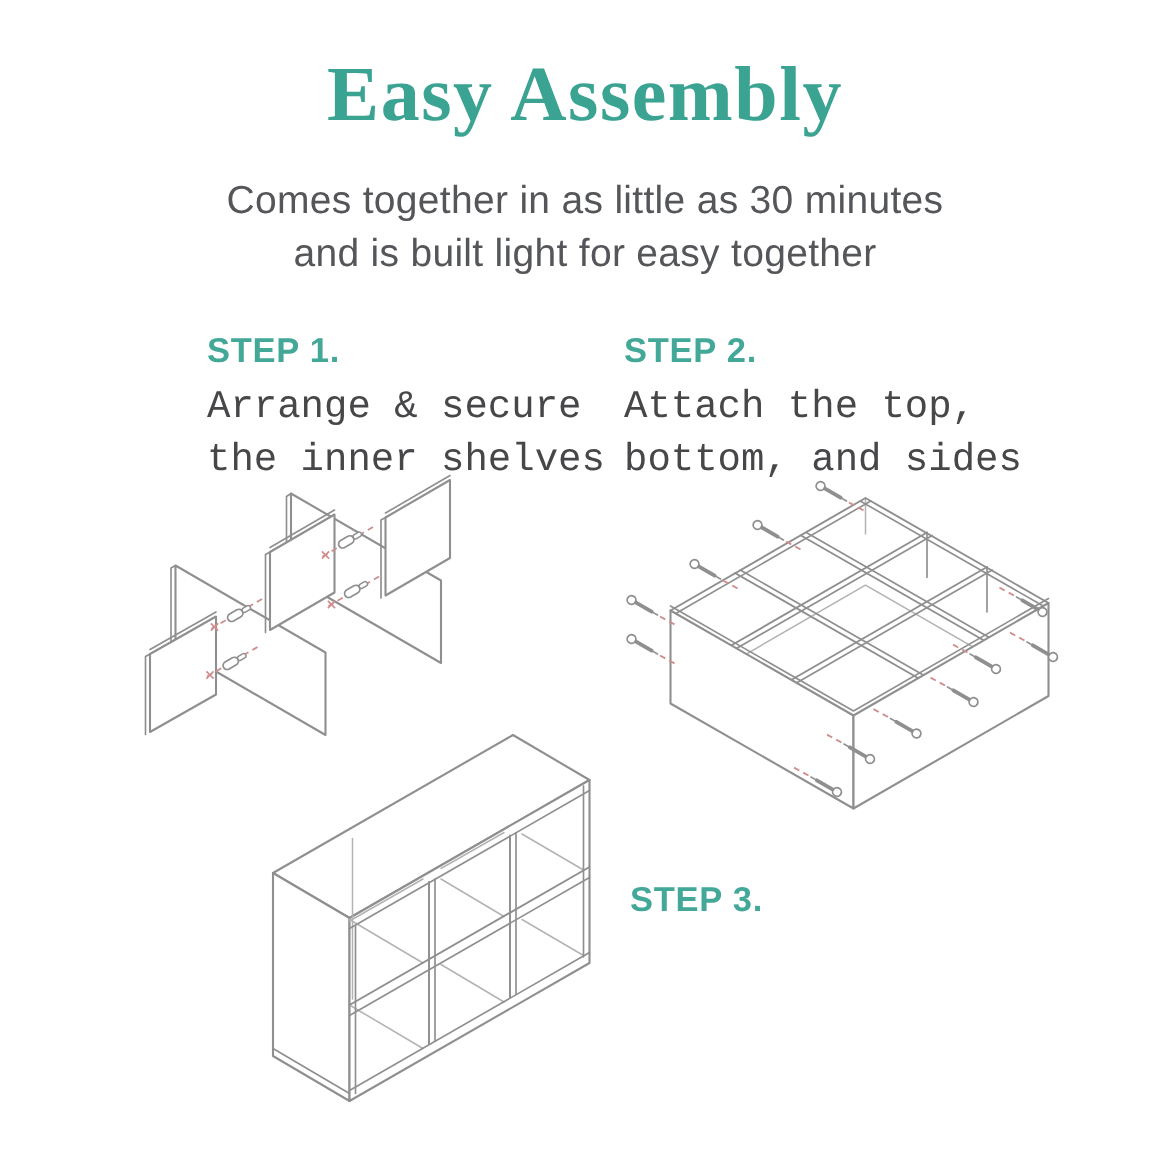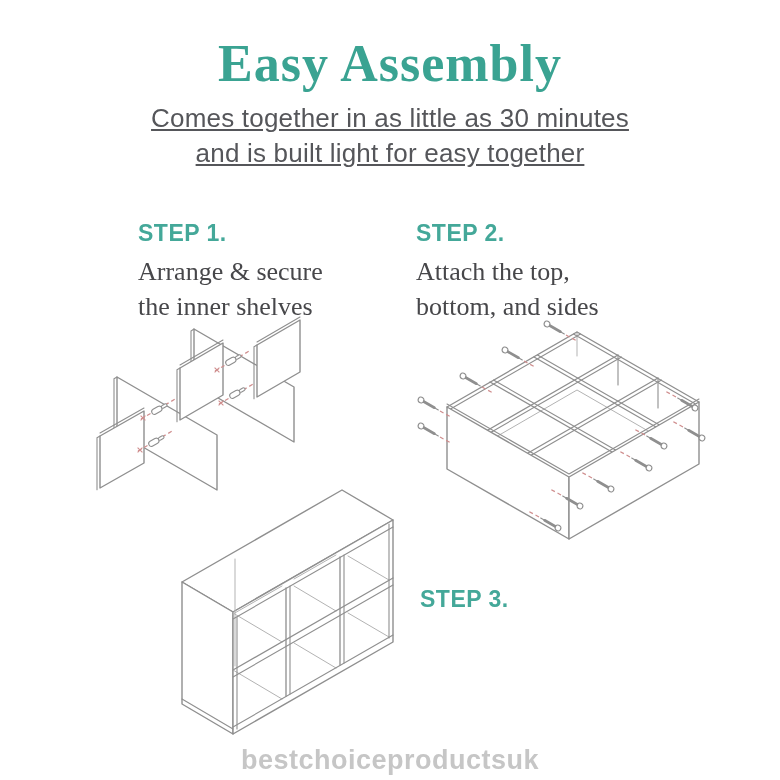--- a/index.html
+++ b/index.html
@@ -19,30 +19,30 @@
     background:var(--background);overflow:hidden;
     font-family:"Liberation Sans","DejaVu Sans",sans-serif;
   }
   .title{
     position:absolute;left:0;top:34px;width:780px;text-align:center;
     font-family:"Liberation Serif","DejaVu Serif",serif;
     font-size:52px;font-weight:700;letter-spacing:1px;
     color:var(--accent-teal);
   }
   .subtitle{
-    position:absolute;left:0;top:101px;width:780px;text-align:center;
-    font-size:26px;line-height:35px;color:var(--text-gray);letter-spacing:.2px;text-decoration:underline;
+    position:absolute;left:0;top:116px;width:780px;text-align:center;
+    font-size:26px;line-height:35px;color:var(--text-gray);letter-spacing:.2px;
   }
   .step{position:absolute;width:320px;}
   .step .step-label{
     font-size:23px;font-weight:700;letter-spacing:.5px;
     color:var(--step-teal);margin-bottom:7px;
   }
   .step .step-desc{
-    font-family:Liberation Serif, serif;
+    font-family:Liberation Mono, monospace;
     font-size:26px;line-height:35px;color:var(--serif-gray);
   }
   #step1{left:112px;top:220px;margin-left:26px;}
   #step2{left:416px;top:220px;}
   #step3{left:420px;top:586px;}
   .fig{position:absolute;}
   #fig1{left:95px;top:315px;}
   #fig2{left:415px;top:318px;}
   #fig3{left:160px;top:480px;}
   .watermark{
@@ -228,15 +228,14 @@
       <path class="edge" d="M237,617 L237,729"></path>
       <path class="edge" d="M233,727 L393,635"></path>
       <path class="edge" d="M182,699 L233,729"></path>
       <path class="edge2" d="M233,670 L393,578"></path>
       <path class="edge" d="M233,677 L393,585"></path>
       <path class="edge2" d="M286,588 L286,696 M340,557 L340,665"></path>
       <path class="edge" d="M290,586 L290,694 M344,555 L344,663"></path>
     </g>
   </svg>
 
-  <div class="watermark">bestchoiceproductsuk</div>
 
 </div>
 
 </body></html>

